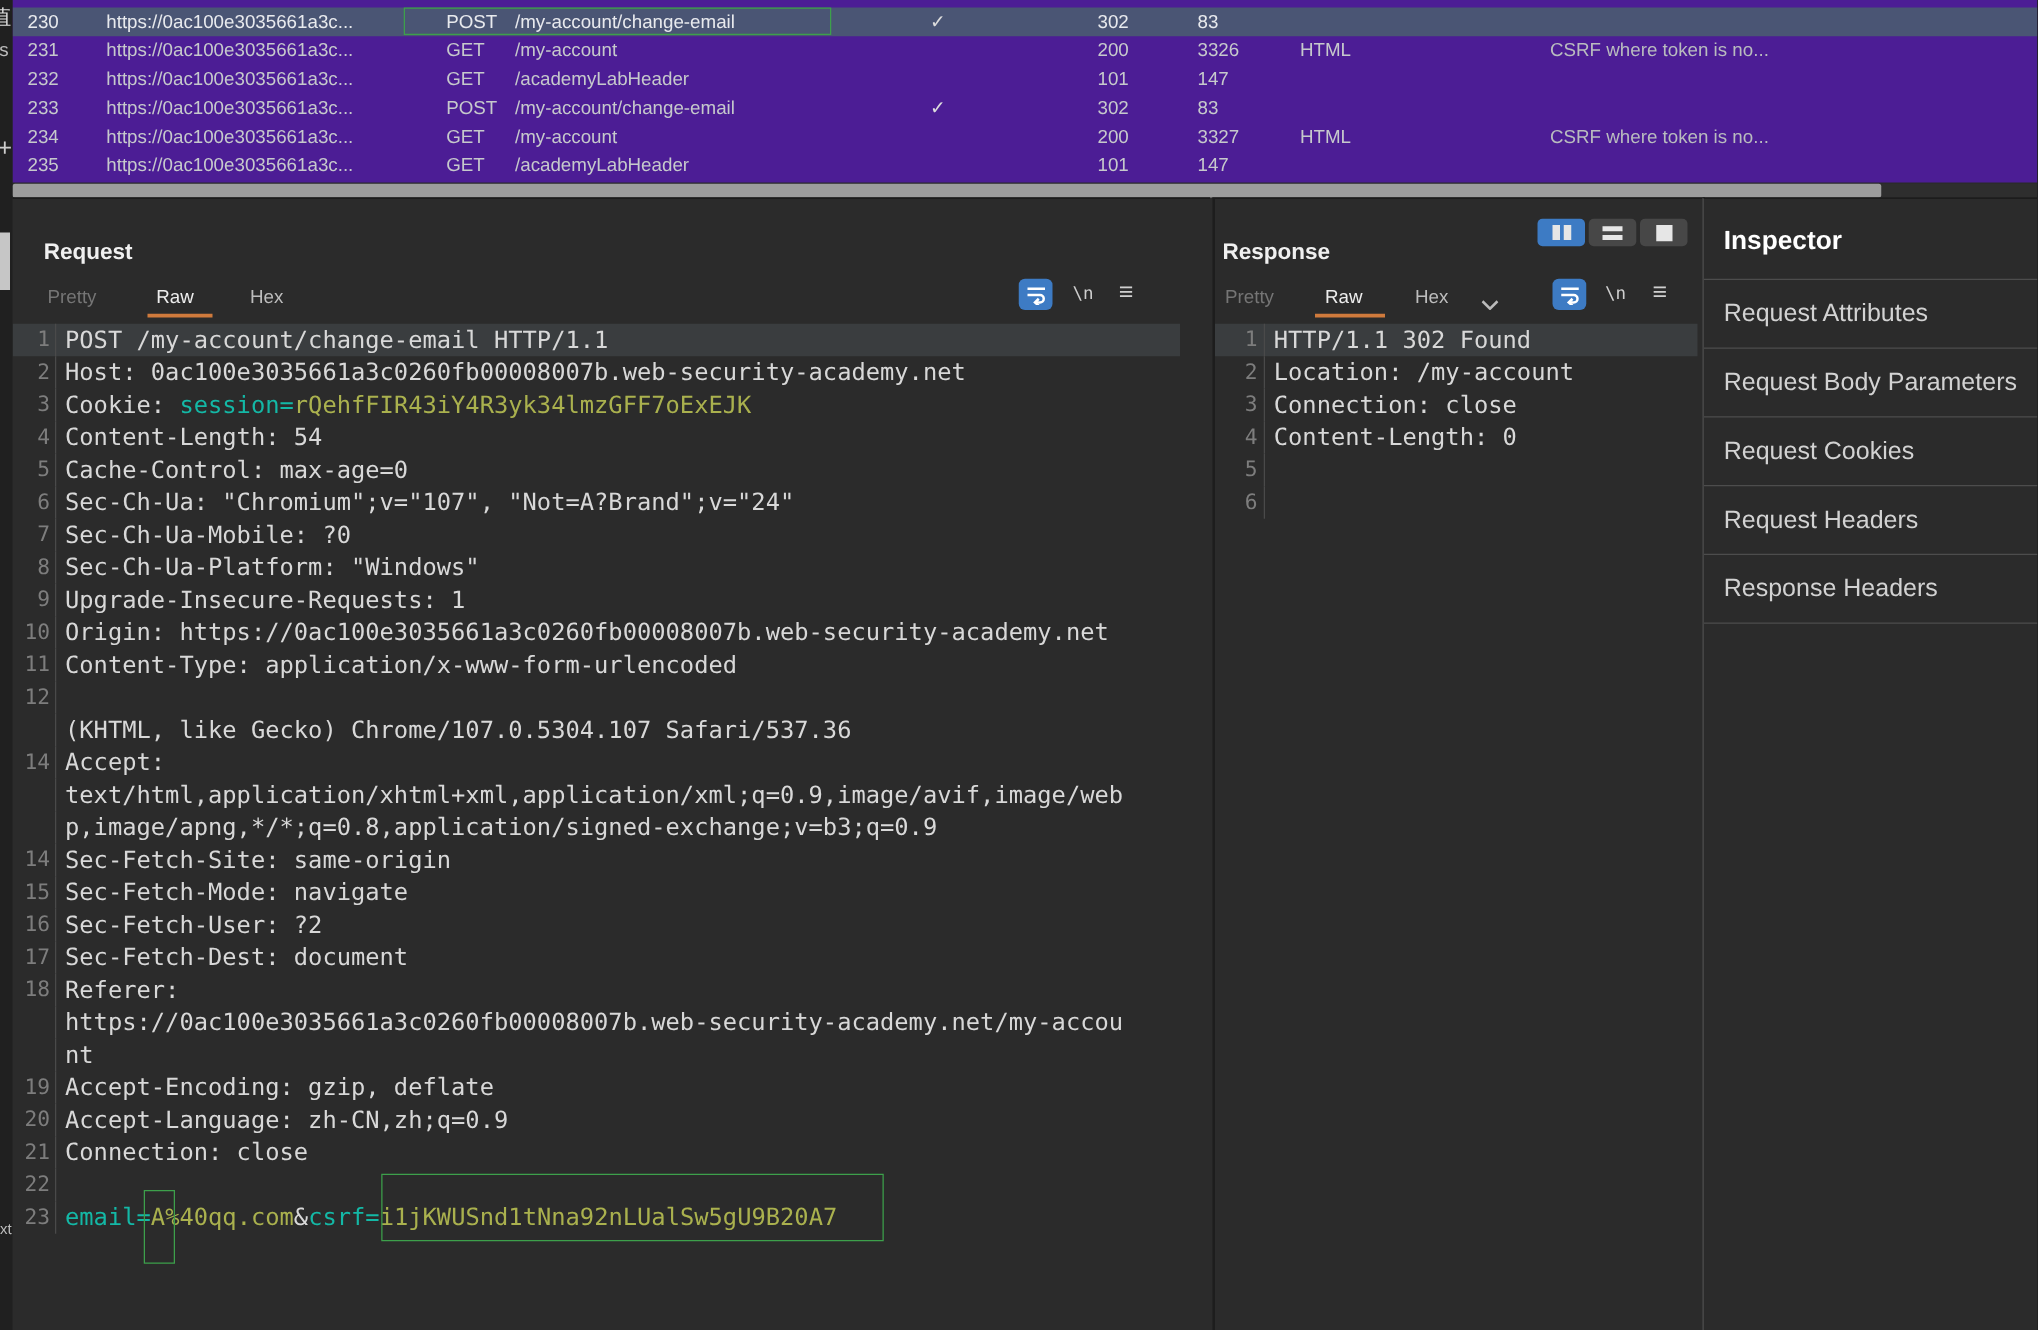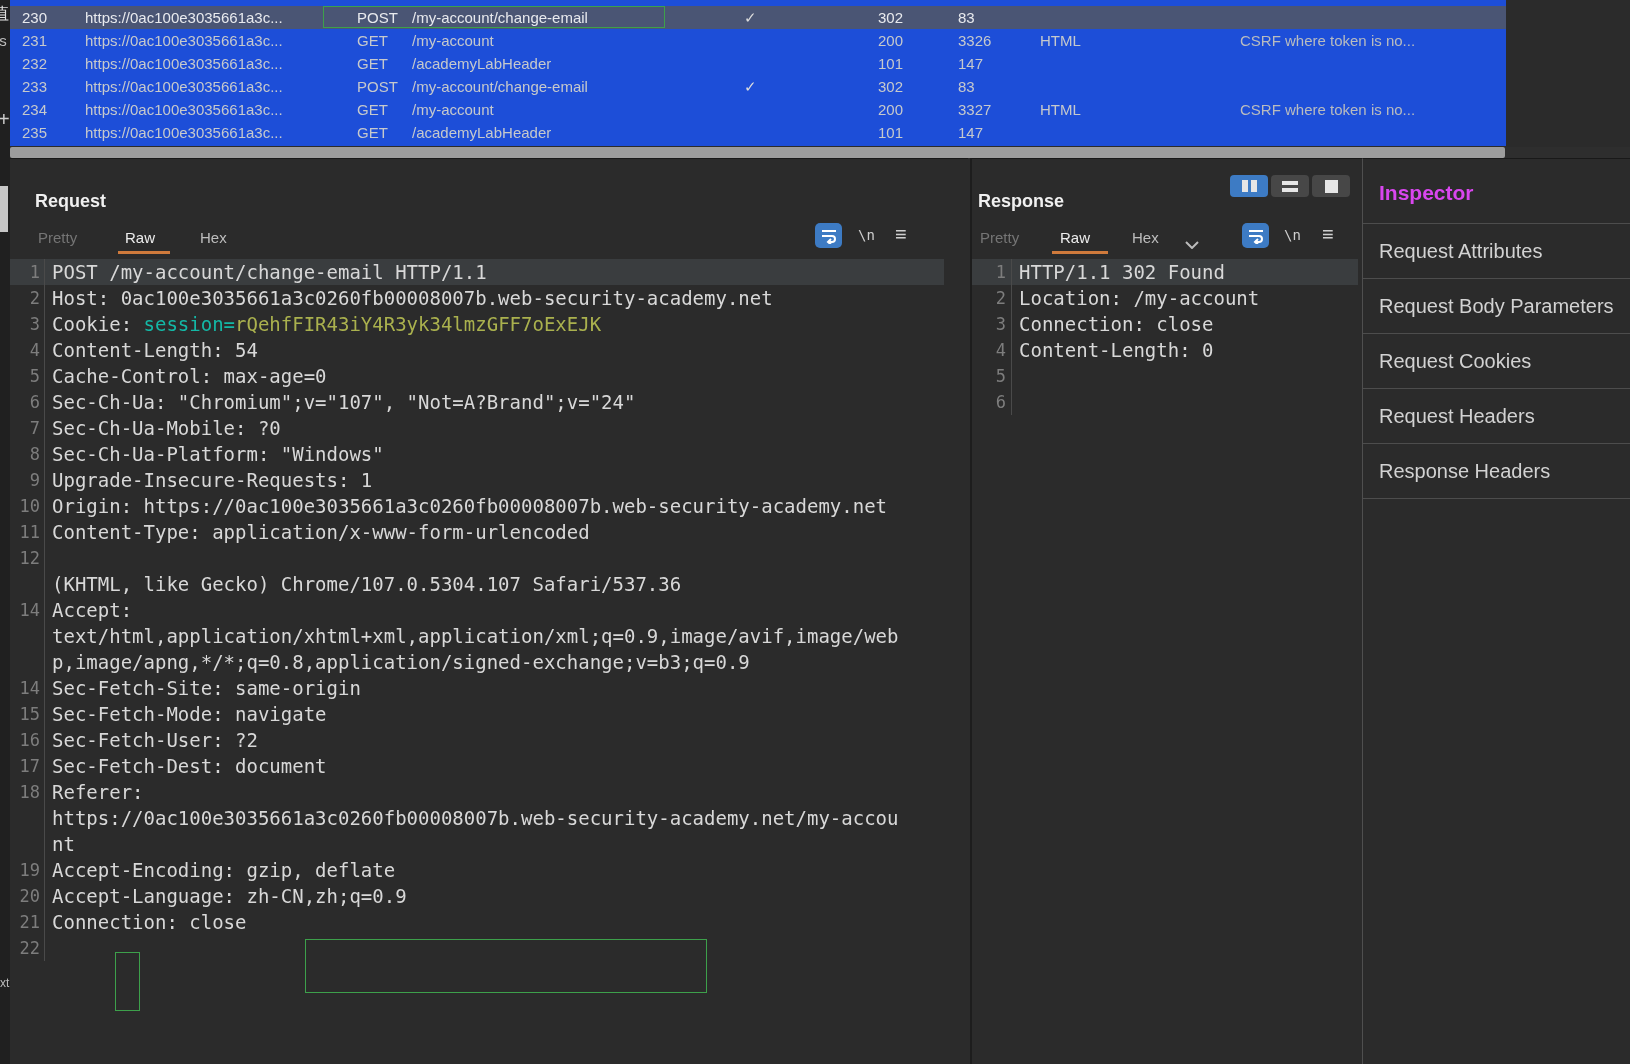--- a/index.html
+++ b/index.html
@@ -5,21 +5,21 @@
   html,body{margin:0;padding:0;background:#1a1a1a;}
   .screen{position:relative;width:1630px;height:1064px;background:#2b2b2b;overflow:hidden;
           font-family:"Liberation Sans",sans-serif;color:#d0d0d0;}
 
   
   .left-strip{position:absolute;left:0;top:0;width:10px;height:1064px;background:#202020;z-index:6;overflow:visible;}
   .frag{position:absolute;color:#bdbdbd;font-size:15px;white-space:pre;}
   .frag-bar{position:absolute;left:0;top:186px;width:8px;height:46px;background:#c6c6c6;}
 
   
-  .history{position:absolute;left:10px;top:0;width:1496px;height:146px;background:#1d4ed8;overflow:hidden;}
+  .history{position:absolute;left:10px;top:0;width:1620px;height:146px;background:#4c1d95;overflow:hidden;}
   .hrow{position:absolute;left:0;width:1620px;height:23px;line-height:23px;font-size:15px;color:#c6c9cc;}
   .hrow.sel{background:#4a5574;color:#e8eaee;}
   .hrow span{position:absolute;white-space:pre;}
   .c0{left:12px;} .c1{left:75px;} .c2{left:319px;margin-left:28px;} .c3{left:402px;}
   .c4{left:734px;color:#dcdcdc;} .c5{left:868px;} .c6{left:948px;} .c7{left:1030px;} .c8{left:1230px;color:#b9bcbf;}
   .row-gbox{position:absolute;left:313px;top:0;width:340px;height:20px;border:1px solid #3da04b;}
 
   
   .hscroll{position:absolute;left:10px;top:147px;width:1620px;height:11px;background:#2e2e2e;}
   .hthumb{position:absolute;left:0;top:0;width:1495px;height:11px;background:#9d9d9d;border-radius:2px;}
@@ -72,21 +72,21 @@
   .resp .lnum{width:34px;padding-right:5px;}
   .ltxt{padding-left:7px;}
   .sg-p{color:#d8d8d8;} .sg-n{color:#14b8a6;} .sg-v{color:#aab14e;}
 
   
   .gbox{position:absolute;border:1px solid #3da04b;z-index:3;}
   .gbox-token{left:295px;top:780px;width:400px;height:52px;}
   .gbox-char{left:105px;top:793px;width:23px;height:57px;}
 
   
-  .insp-title{position:absolute;left:16px;top:22px;font-size:21px;font-weight:bold;color:#d946ef;}
+  .insp-title{position:absolute;left:16px;top:22px;font-size:21px;font-weight:bold;color:#ffffff;}
   .insp-rows{position:absolute;left:0;top:64px;width:268px;border-top:1px solid #4d4d4d;}
   .insp-row{height:54px;line-height:54px;border-bottom:1px solid #4d4d4d;padding-left:16px;
             font-size:20px;color:#d2d2d2;white-space:nowrap;overflow:hidden;}
 </style>
 </head>
 <body>
 
 <div class="screen">
 
   <div class="left-strip">
@@ -209,20 +209,21 @@
         <div class="eline"><span class="lnum">15</span><span class="ltxt"><span class="sg-p">Sec-Fetch-Mode: navigate</span></span></div>
         <div class="eline"><span class="lnum">16</span><span class="ltxt"><span class="sg-p">Sec-Fetch-User: ?2</span></span></div>
         <div class="eline"><span class="lnum">17</span><span class="ltxt"><span class="sg-p">Sec-Fetch-Dest: document</span></span></div>
         <div class="eline"><span class="lnum">18</span><span class="ltxt"><span class="sg-p">Referer:</span></span></div>
         <div class="eline"><span class="lnum"></span><span class="ltxt"><span class="sg-p">https://0ac100e3035661a3c0260fb00008007b.web-security-academy.net/my-accou</span></span></div>
         <div class="eline"><span class="lnum"></span><span class="ltxt"><span class="sg-p">nt</span></span></div>
         <div class="eline"><span class="lnum">19</span><span class="ltxt"><span class="sg-p">Accept-Encoding: gzip, deflate</span></span></div>
         <div class="eline"><span class="lnum">20</span><span class="ltxt"><span class="sg-p">Accept-Language: zh-CN,zh;q=0.9</span></span></div>
         <div class="eline"><span class="lnum">21</span><span class="ltxt"><span class="sg-p">Connection: close</span></span></div>
         <div class="eline"><span class="lnum">22</span><span class="ltxt"></span></div>
+        <div class="eline"><span class="lnum">23</span><span class="ltxt"><span class="sg-n">email</span><span class="sg-n">=</span><span class="sg-v">A</span><span class="sg-v">%40qq.com</span><span class="sg-p">&amp;</span><span class="sg-n">csrf</span><span class="sg-n">=</span><span class="sg-v">i1jKWUSnd1tNna92nLUalSw5gU9B20A7</span></span></div>
       </div>
     <div class="gbox gbox-token"></div>
     <div class="gbox gbox-char"></div>
   </div>
 
   <div class="panel resp">
     <div class="ptitle">Response</div>
 
     <div class="laybtn lay1 active">
       <span class="lb-v"></span>

